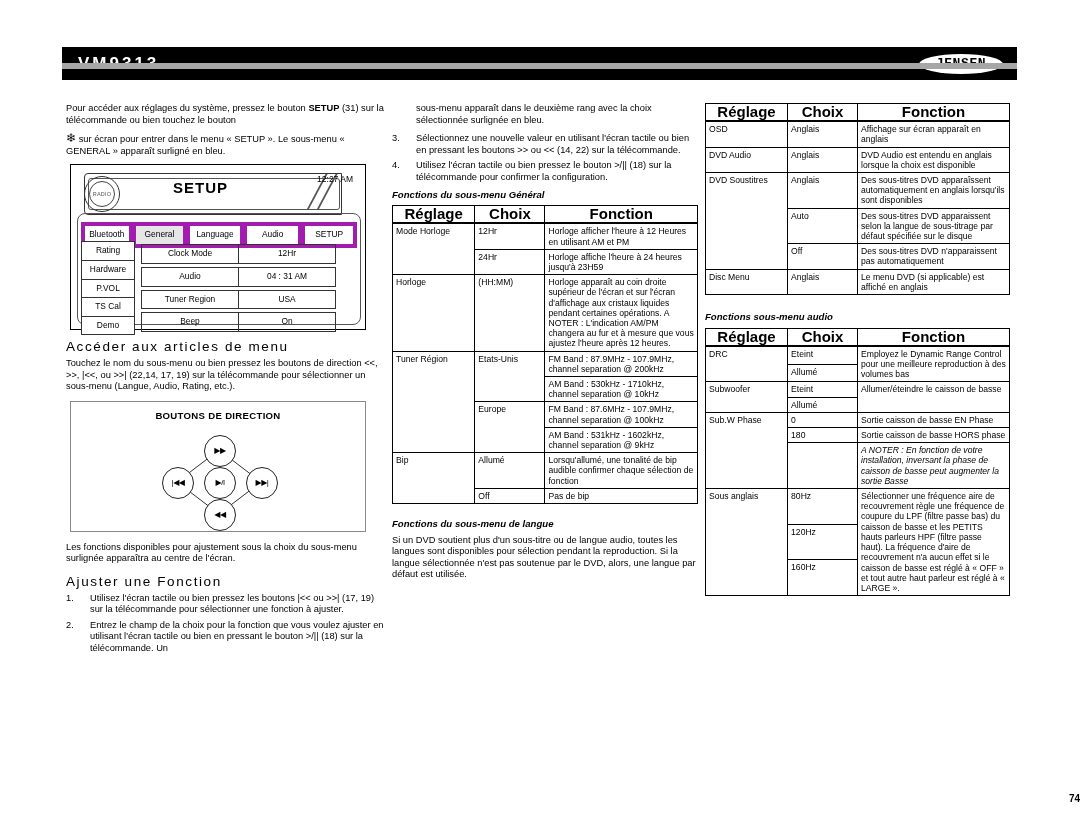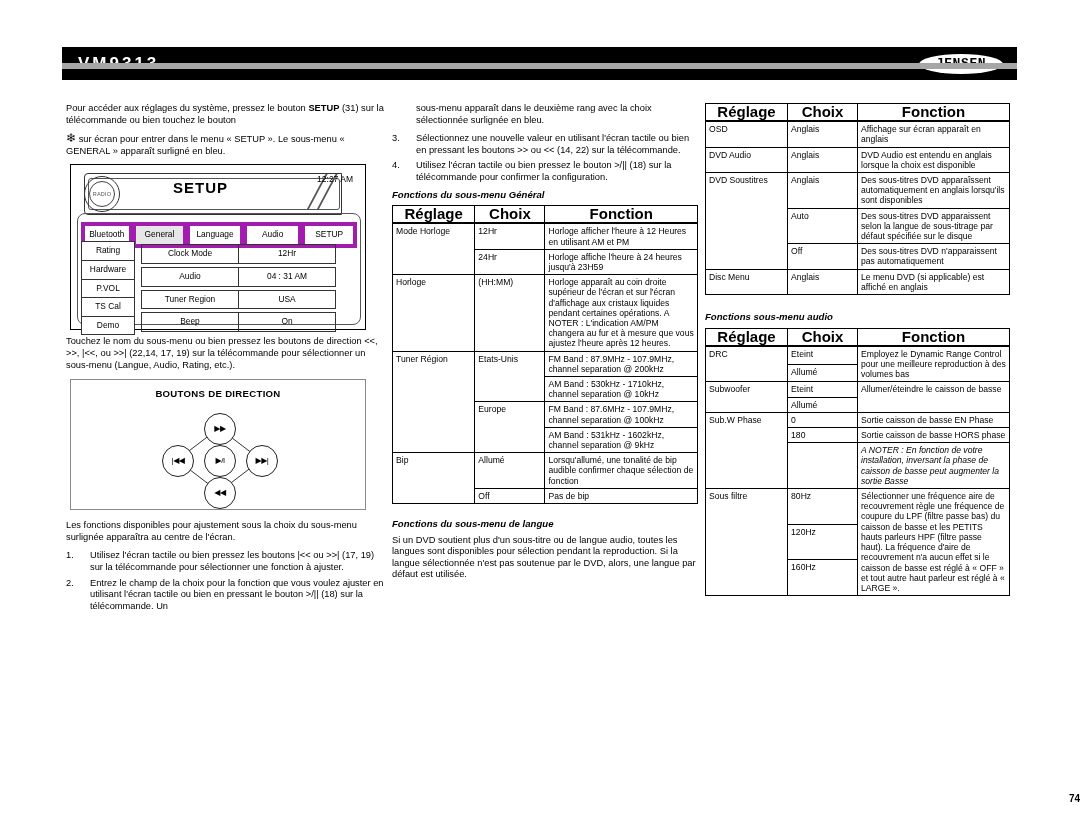--- a/index.html
+++ b/index.html
@@ -377,36 +377,38 @@
           <div class="lbl">Tuner Region</div>
           <div class="val">USA</div>
         </div>
         <div class="srow">
           <div class="lbl">Beep</div>
           <div class="val">On</div>
         </div>
       </div>
     </div>
 
+    <h2 class="section">Accéder aux articles de menu</h2>
     <p>Touchez le nom du sous-menu ou bien pressez les boutons de direction &lt;&lt;, &gt;&gt;, |&lt;&lt;, ou &gt;&gt;| (22,14, 17, 19) sur la télécommande pour sélectionner un sous-menu (Langue, Audio, Rating, etc.).</p>
 
     <div class="dirbox">
       <div class="dtitle">BOUTONS DE DIRECTION</div>
       <svg width="296" height="131">
         <polygon points="148,48 190,80 148,112 106,80" fill="none" stroke="#333" stroke-width="1"></polygon>
       </svg>
       <div class="dbtn" style="left:133px; top:33px;">▶▶</div>
       <div class="dbtn" style="left:91px; top:65px;">|◀◀</div>
       <div class="dbtn" style="left:133px; top:65px;">▶/ǀ</div>
       <div class="dbtn" style="left:175px; top:65px;">▶▶|</div>
       <div class="dbtn" style="left:133px; top:97px;">◀◀</div>
     </div>
 
     <p>Les fonctions disponibles pour ajustement sous la choix du sous-menu surlignée apparaîtra au centre de l'écran.</p>
 
+    <h2 class="section">Ajuster une Fonction</h2>
     <ol class="steps">
       <li>
         <span class="num">1.</span>
         <span class="txt">Utilisez l'écran tactile ou bien pressez les boutons |&lt;&lt; ou &gt;&gt;| (17, 19) sur la télécommande pour sélectionner une fonction à ajuster.</span>
       </li>
       <li>
         <span class="num">2.</span>
         <span class="txt">Entrez le champ de la choix pour la fonction que vous voulez ajuster en utilisant l'écran tactile ou bien en pressant le bouton &gt;/|| (18) sur la télécommande. Un</span>
       </li>
     </ol>
@@ -554,21 +556,21 @@
         </tr>
         <tr>
           <td>180</td>
           <td>Sortie caisson de basse HORS phase</td>
         </tr>
         <tr>
           <td></td>
           <td class="noteit">A NOTER : En fonction de votre installation, inversant la phase de caisson de basse peut augmenter la sortie Basse</td>
         </tr>
         <tr>
-          <td rowspan="3">Sous filtre</td>
+          <td rowspan="3">Sous anglais</td>
           <td>80Hz</td>
           <td rowspan="3">Sélectionner une fréquence aire de recouvrement règle une fréquence de coupure du LPF (filtre passe bas) du caisson de basse et les PETITS hauts parleurs HPF (filtre passe haut). La fréquence d'aire de recouvrement n'a aucun effet si le caisson de basse est réglé à « OFF » et tout autre haut parleur est réglé à « LARGE ».</td>
         </tr>
         <tr>
           <td>120Hz</td>
         </tr>
         <tr>
           <td>160Hz</td>
         </tr>
       </tbody>

